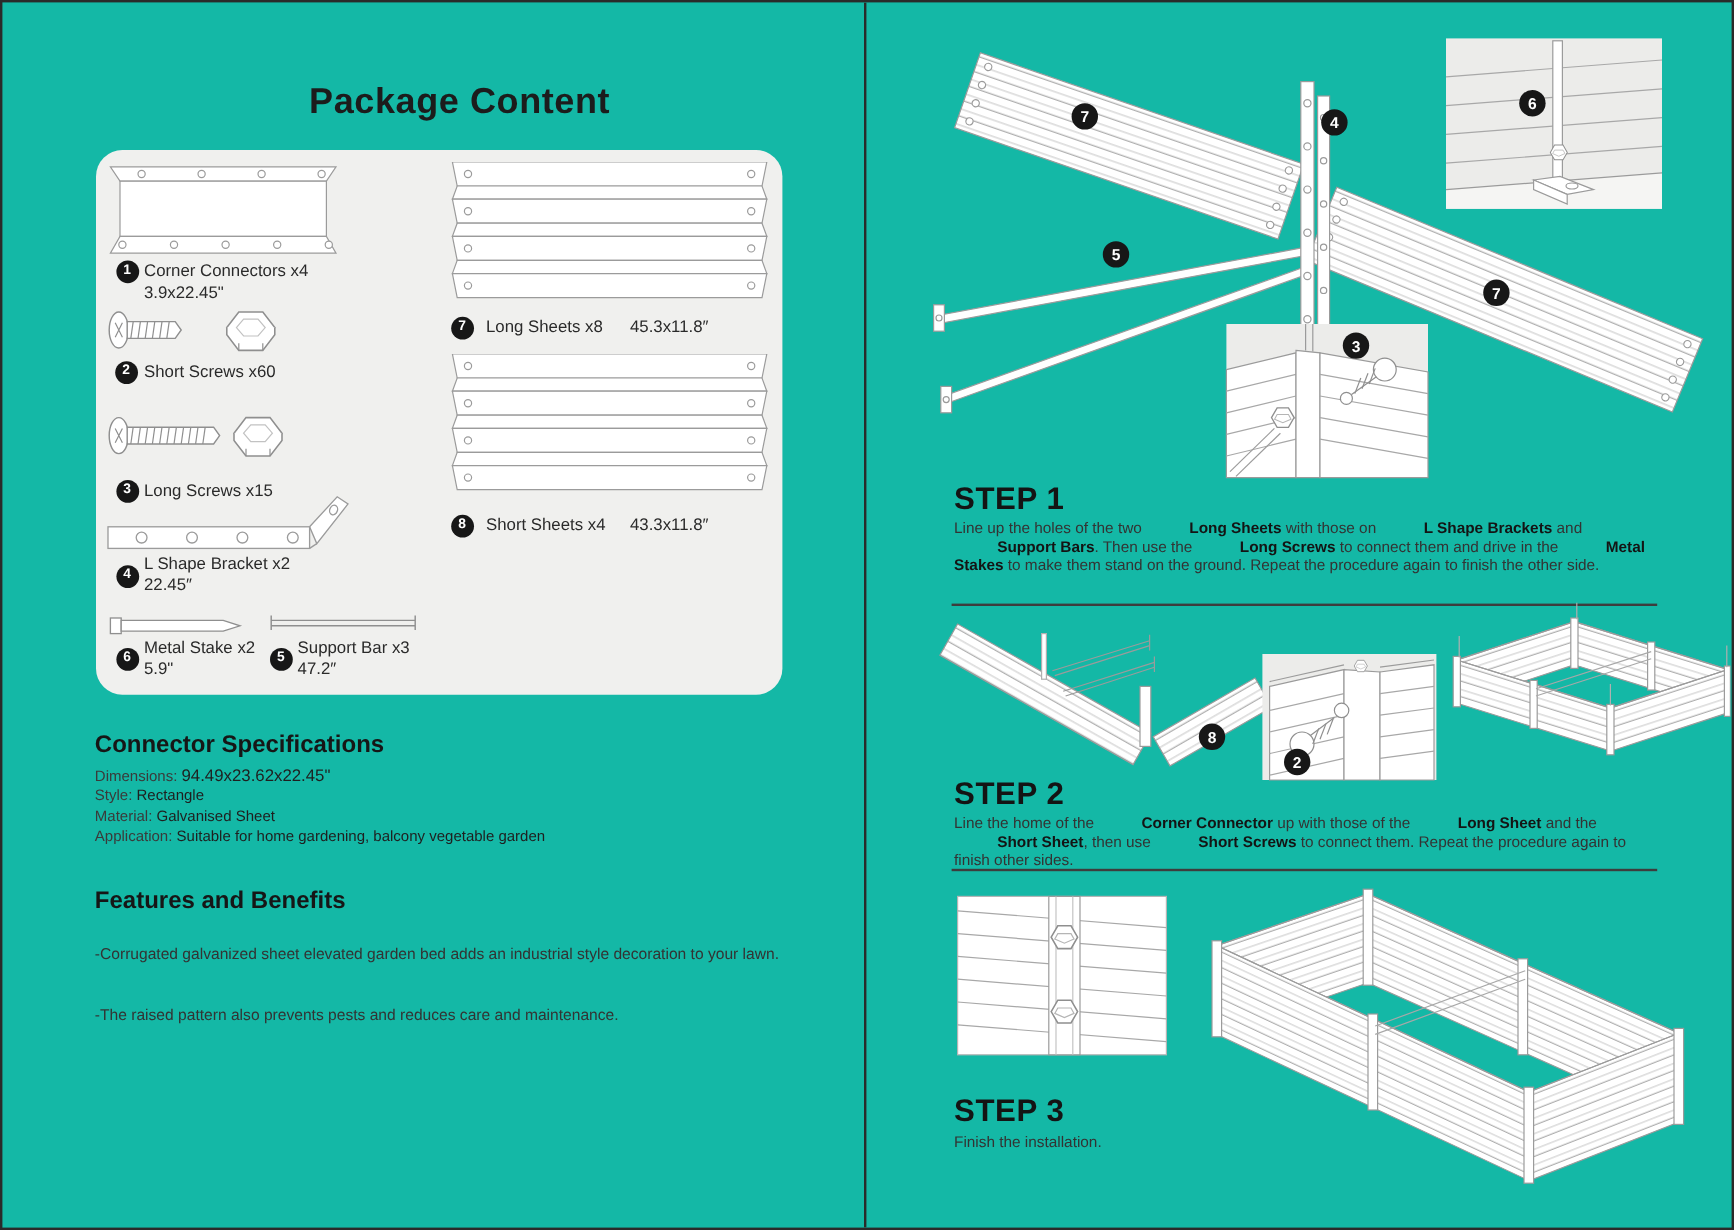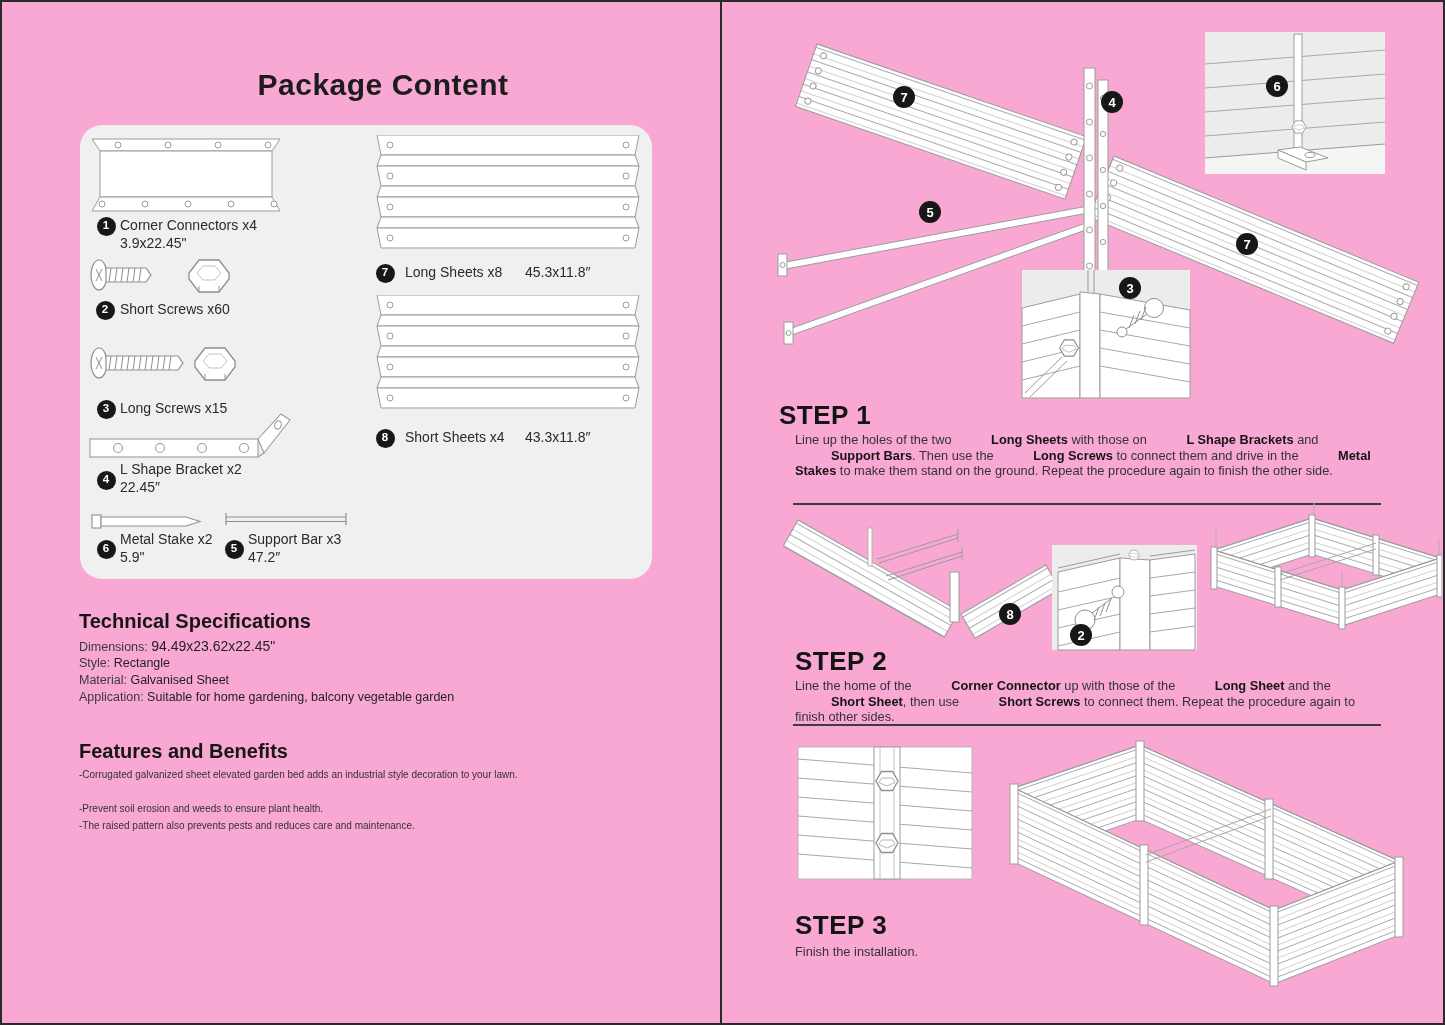--- a/index.html
+++ b/index.html
@@ -1,38 +1,38 @@
 <!DOCTYPE html>
 <html><head>
 <meta charset="utf-8">
 <title>Package Content</title>
 <style>
   html,body{margin:0;padding:0;background:#ffffff;}
   body{font-family:"Liberation Sans", sans-serif;-webkit-font-smoothing:antialiased;}
-  .page{position:relative;width:1441px;height:1021px;border:2px solid #2a2a2a;background:#f9a8d4;overflow:hidden;}
+  .page{position:relative;width:1441px;height:1021px;border:2px solid #2a2a2a;background:#14b8a6;overflow:hidden;}
   .vdivider{position:absolute;left:718px;top:0;width:2px;height:100%;background:#2a2a2a;}
   .panel{position:absolute;top:0;height:100%;}
   .panel-left{left:0;width:718px;}
   .panel-right{left:720px;width:721px;}
 
   .doc-title{position:absolute;left:40px;top:66px;width:682px;margin:0;text-align:center;
              font-size:30px;font-weight:700;color:#1c1c1c;letter-spacing:.5px;}
 
   .pkg-box{position:absolute;left:78px;top:123px;width:572px;height:454px;background:#f0f0ee;border-radius:22px;}
   .abs{position:absolute;}
   .badge{position:absolute;width:19px;height:19px;border-radius:50%;background:#171717;color:#fff;
          font-size:11.5px;font-weight:700;display:flex;align-items:center;justify-content:center;line-height:1;}
   .item-label{position:absolute;font-size:14px;color:#2a2a2a;white-space:nowrap;line-height:1.2;}
   .item-dim{position:absolute;font-size:14px;color:#2a2a2a;white-space:nowrap;line-height:1.2;}
 
   .sec-heading{position:absolute;margin:0;font-size:20px;font-weight:700;color:#161616;white-space:nowrap;}
   .spec-line{position:absolute;font-size:12.5px;color:#3a3a3a;white-space:nowrap;}
   .spec-line .val{color:#1f1f1f;}
   .spec-line .val.big{font-size:14px;}
-  .feat-line{position:absolute;left:77px;width:632px;font-size:10px;color:#333;line-height:17px;white-space:nowrap;}
+  .feat-line{position:absolute;left:77px;width:632px;font-size:13px;color:#333;line-height:17px;white-space:nowrap;margin-top:20px;}
 
   .step-heading{position:absolute;margin:0;font-size:26px;font-weight:700;color:#141414;letter-spacing:.5px;}
   .step-body{position:absolute;margin:0;width:592px;font-size:12.8px;line-height:15.6px;color:#333;}
   .step-body b{color:#141414;font-weight:700;padding-left:36px;}
   .hdivider{position:absolute;height:0;border-top:2px solid #3d3d3d;width:588px;left:71px;}
 
   .fig{position:absolute;}
   .fig svg{position:absolute;left:0;top:0;}
   .marker{position:absolute;width:22px;height:22px;border-radius:50%;background:#171717;color:#fff;
           font-size:13px;font-weight:700;display:flex;align-items:center;justify-content:center;line-height:1;}
@@ -196,37 +196,36 @@
       <div class="item-dim" style="left:445px;top:139px">45.3x11.8″</div>
 
       <svg class="abs" style="left:294px;top:170px" width="268" height="120" viewBox="0 0 268 120">
         <use href="#sheetstack" width="268" height="120"></use>
       </svg>
       <div class="badge" style="left:295.5px;top:303.5px">8</div>
       <div class="item-label" style="left:325px;top:304px">Short Sheets x4</div>
       <div class="item-dim" style="left:445px;top:304px">43.3x11.8″</div>
     </div>
 
-    <h2 class="sec-heading" style="left:77px;top:608px">Technical Specifications</h2>
+    <h2 class="sec-heading" style="left:77px;top:608px">Connector Specifications</h2>
     <div class="spec-line" style="left:77px;top:636px">
       <span>Dimensions: </span><span class="val big">94.49x23.62x22.45"</span>
     </div>
     <div class="spec-line" style="left:77px;top:654px">
       <span>Style: </span><span class="val">Rectangle</span>
     </div>
     <div class="spec-line" style="left:77px;top:671px">
       <span>Material: </span><span class="val">Galvanised Sheet</span>
     </div>
     <div class="spec-line" style="left:77px;top:688px">
       <span>Application: </span><span class="val">Suitable for home gardening, balcony vegetable garden</span>
     </div>
 
     <h2 class="sec-heading" style="left:77px;top:738px">Features and Benefits</h2>
     <div class="feat-line" style="top:764px">-Corrugated galvanized sheet elevated garden bed adds an industrial style decoration to your lawn.</div>
-    <div class="feat-line" style="top:798px">-Prevent soil erosion and weeds to ensure plant health.</div>
     <div class="feat-line" style="top:815px">-The raised pattern also prevents pests and reduces care and maintenance.</div>
   </div>
 
   <div class="panel panel-right">
 
     <div class="fig" style="left:0;top:6px;width:715px;height:392px">
       <svg width="715" height="392" viewBox="0 0 715 392">
 
         <g transform="translate(95,36) rotate(19)">
           <rect width="285" height="66" fill="url(#corr)" stroke="#9b9b9b"></rect>
@@ -335,21 +334,21 @@
         </g>
       </svg>
       <div class="marker" style="left:171px;top:78px">7</div>
       <div class="marker" style="left:379px;top:83px">4</div>
       <div class="marker" style="left:544px;top:67px">6</div>
       <div class="marker" style="left:197px;top:193px">5</div>
       <div class="marker" style="left:397px;top:269px">3</div>
       <div class="marker" style="left:514px;top:225px">7</div>
     </div>
 
-    <h2 class="step-heading" style="left:57px;top:398px">STEP 1</h2>
+    <h2 class="step-heading" style="left:73px;top:398px">STEP 1</h2>
     <p class="step-body" style="left:73px;top:430px"><span>Line up the holes of the two </span><b>Long Sheets</b><span> with those on </span><b>L Shape Brackets</b><span> and </span><b>Support Bars</b><span>. Then use the </span><b>Long Screws</b><span> to connect them and drive in the </span><b>Metal Stakes</b><span> to make them stand on the ground. Repeat the procedure again to finish the other side.</span></p>
     <div class="hdivider" style="top:501px"></div>
 
     <div class="fig" style="left:60px;top:500px;width:660px;height:150px">
       <svg width="660" height="150" viewBox="0 0 660 150">
 
         <g>
           <g transform="translate(16,18) rotate(29.5)">
               <rect width="185" height="30" fill="url(#corr)" stroke="#9b9b9b"></rect>
             </g>

